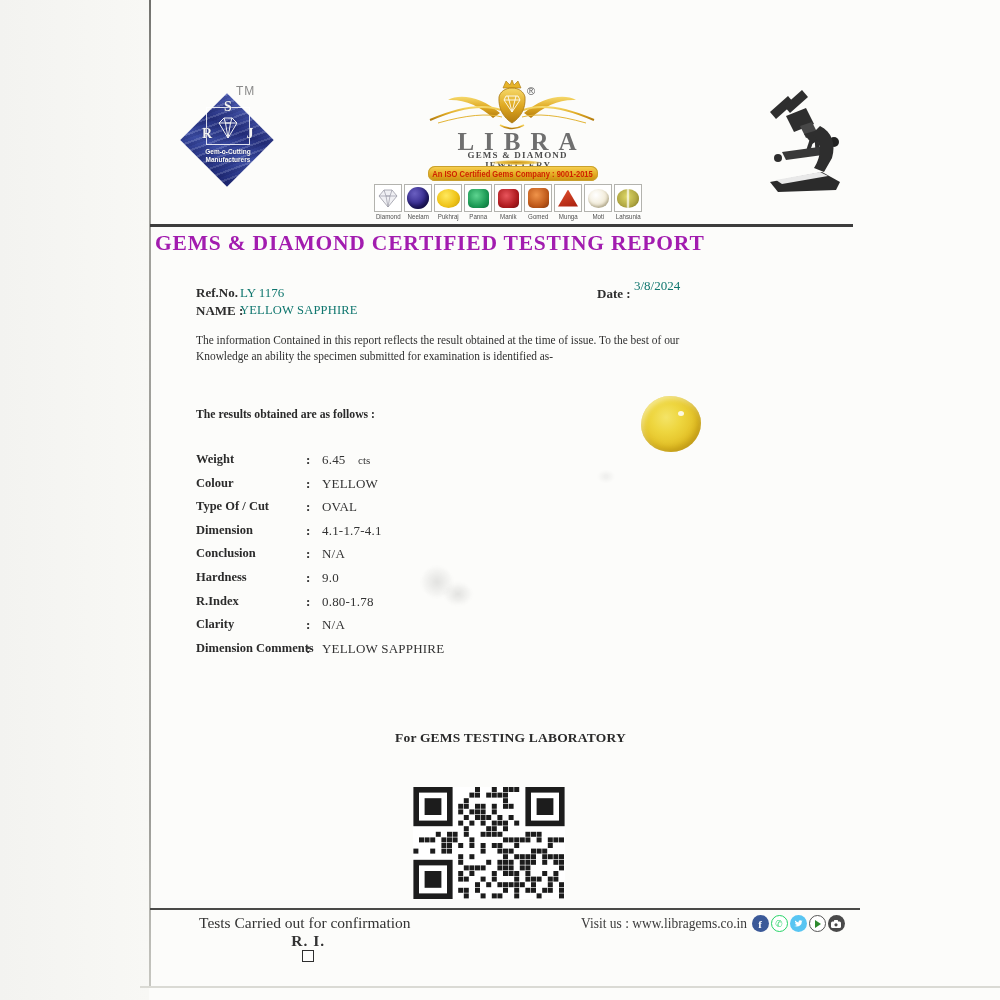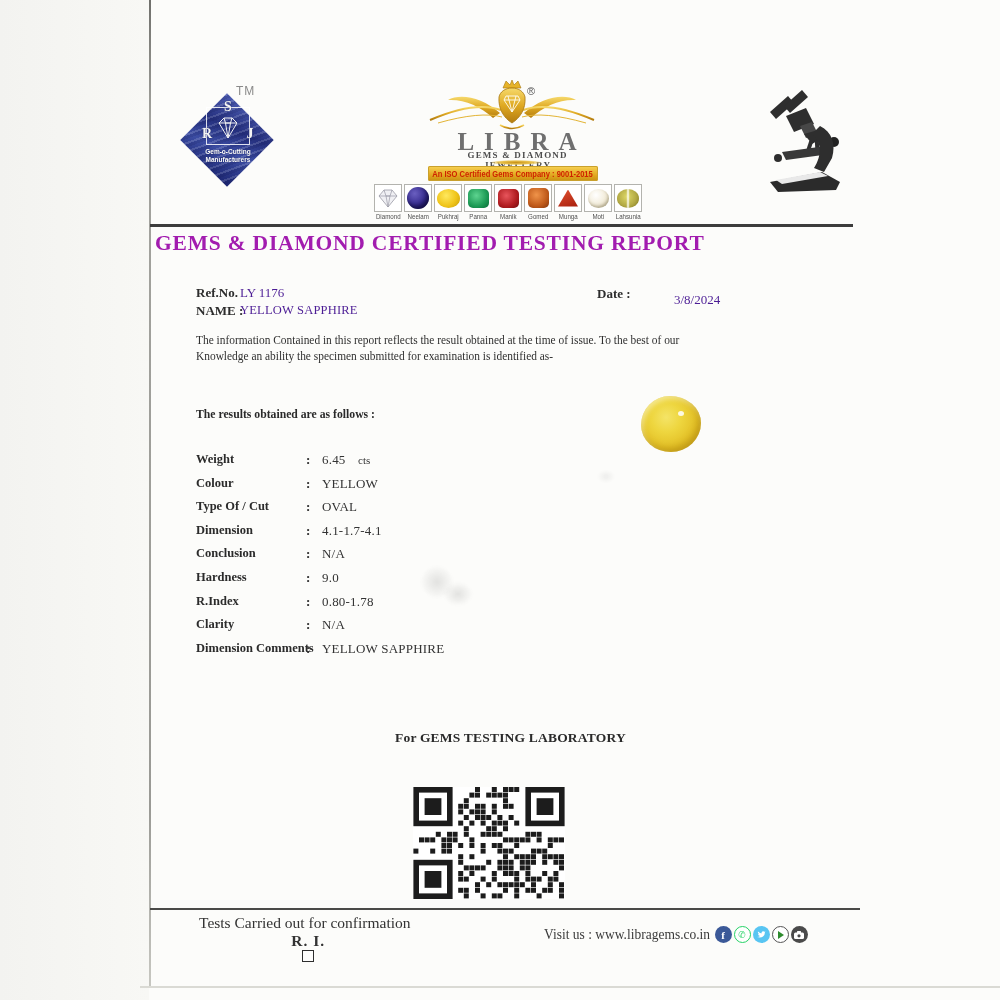--- a/index.html
+++ b/index.html
@@ -33,21 +33,21 @@
 
   
   .libra-orn { left:422px; top:79px; }
   .libra-reg { left:527px; top:85px; font:11px "Liberation Sans",sans-serif; color:#555; }
   .libra-name { left:432px; top:128px; width:170px; text-align:center;
                 font:600 25px "Liberation Serif",serif; color:#6f6f6f; letter-spacing:10px; padding-left:10px; }
   .libra-sub { left:432px; top:150px; width:170px; text-align:center;
                font:bold 9px "Liberation Serif",serif; color:#4d4d4d; letter-spacing:1.2px; padding-left:1.2px; }
   .libra-div { left:491px; top:160px; width:50px; height:5px; border-radius:50%;
                background:radial-gradient(ellipse at center,#c8931a 0%,#e8c04a 45%,rgba(232,192,74,0) 78%); }
-  .iso-bar { left:428px; top:166px; width:170px; height:15px; border-radius:2px;
+  .iso-bar { left:428px; top:166px; width:170px; height:15px; border-radius:7px;
              background:linear-gradient(#f8d355,#e2a81f 60%,#c98f12);
              box-shadow:inset 0 0 0 1px #c9a02c; display:flex; align-items:center; justify-content:center; }
   .iso-bar span { font:bold 9px "Liberation Sans",sans-serif; color:#cf2300; white-space:nowrap;
                   transform:scaleX(.84); }
 
   .microscope { left:748px; top:86px; }
 
   
   .gem-row { left:374px; top:184px; display:flex; gap:1.5px; }
   .gem-chip { width:28.5px; }
@@ -73,25 +73,25 @@
     box-shadow:inset -1px -2px 3px rgba(120,110,80,.45); }
   .g-lahsunia { width:22px; height:19px; border-radius:50%;
     background:linear-gradient(90deg,rgba(255,255,250,0) 42%,rgba(255,255,245,.75) 48% 52%,rgba(255,255,250,0) 58%),
                radial-gradient(circle at 45% 40%,#ded868,#b4ab45 55%,#776f1f); }
 
   .rule-top { left:150px; top:224px; width:703px; height:3px; background:#3c3c3c; }
   .report-title { left:155px; top:231px; width:700px; 
                   font:bold 21.5px "Liberation Serif",serif; color:#a21caf; letter-spacing:.8px; }
 
   .lbl { font:bold 13px "Liberation Serif",serif; color:#2d2d2d; }
-  .val { font:13px "Liberation Serif",serif; color:#4c1d95; }
+  .val { font:13px "Liberation Serif",serif; color:#0f766e; }
   .ref-label { left:196px; top:285px; }
   .ref-value { left:240px; top:285px; }
   .date-label { left:597px; top:286px; }
-  .date-value { left:634px; top:292px;margin-left:40px; }
+  .date-value { left:634px; top:278px; }
   .name-label { left:196px; top:303px; }
   .name-value { left:240px; top:303px; font-size:12.5px; letter-spacing:.2px; }
 
   .disclaimer { left:196px; top:333px; width:640px; font:12.4px "Liberation Serif",serif;
                 color:#2f2f2f; line-height:15.5px; transform:scaleX(.92); transform-origin:left top; }
 
   .results-heading { left:196px; top:406px; font:bold 12.5px "Liberation Serif",serif; color:#2a2a2a;
                      transform:scaleX(.9); transform-origin:left top; font-size:13px; white-space:nowrap; }
 
   .gem-photo { left:641px; top:396px; width:60px; height:56px;
@@ -113,21 +113,21 @@
                letter-spacing:.2px; }
 
   .qr { left:413px; top:787px; width:152px; height:112px; background:#fff; }
 
   .rule-bottom { left:150px; top:908px; width:710px; height:2px; background:#4a4a48; }
   .foot-left { left:199px; top:914px; font:15.5px "Liberation Serif",serif; color:#333;
                display:flex; align-items:center;flex-direction:column; }
   .foot-left .ri { font-weight:bold; margin-left:7px; letter-spacing:1px; }
   .checkbox { display:inline-block; width:12px; height:12px; border:1.6px solid #2e2e2e;
               margin-left:7px; background:#fdfdfc; }
-  .foot-right { left:544px; top:915px; display:flex; align-items:flex-end;margin-top:11px; }
+  .foot-right { left:581px; top:915px; display:flex; align-items:flex-end; }
   .visit { font:14.5px "Liberation Serif",serif; color:#3a3a3a; white-space:nowrap;
            transform:scaleX(.93); transform-origin:left center; margin-right:0px; }
   .social { display:flex; gap:2px; margin-left:-8px; }
   .ic { width:17px; height:17px; border-radius:50%; display:flex; align-items:center;
         justify-content:center; }
   .ic-fb { background:#3b5998; color:#fff; font:bold 11px "Liberation Serif",serif; }
   .ic-wa { background:#fff; border:1.6px solid #25d366; color:#25d366;
            font:bold 9px "DejaVu Sans",sans-serif; }
   .ic-tw { background:#58c5f2; }
   .ic-play { background:#fff; border:1.2px solid #555; }

